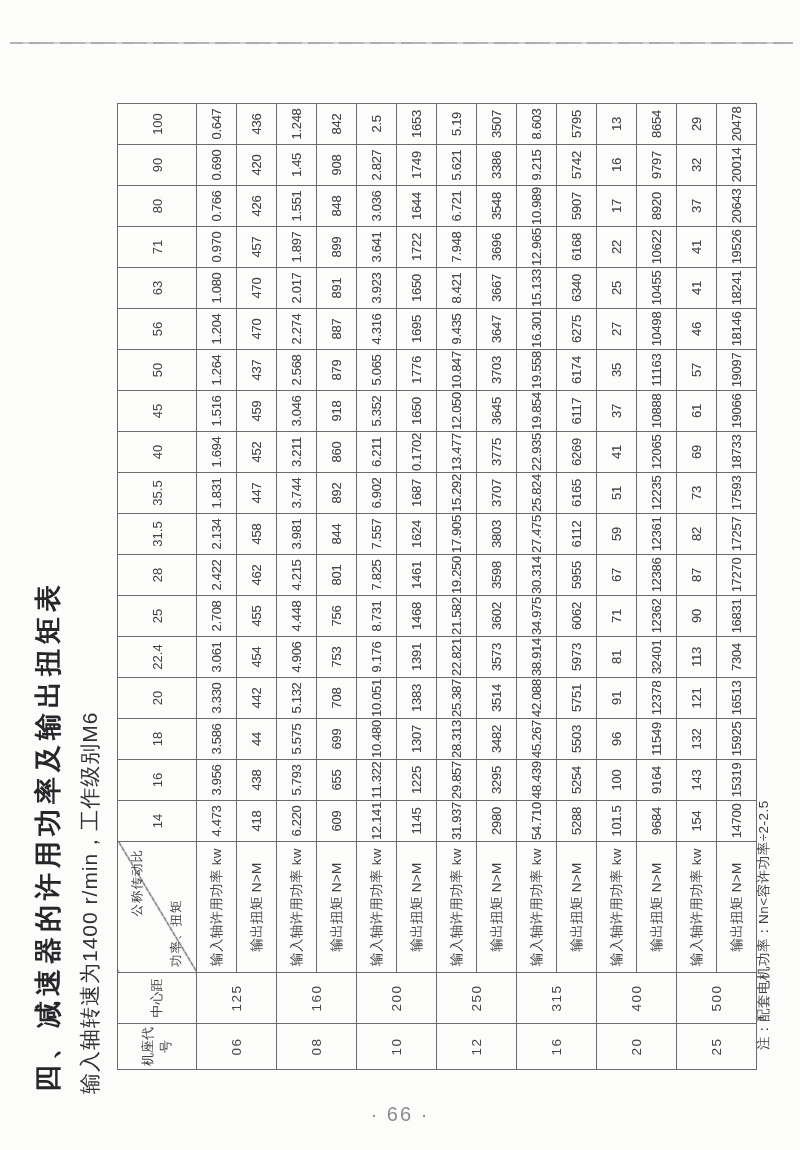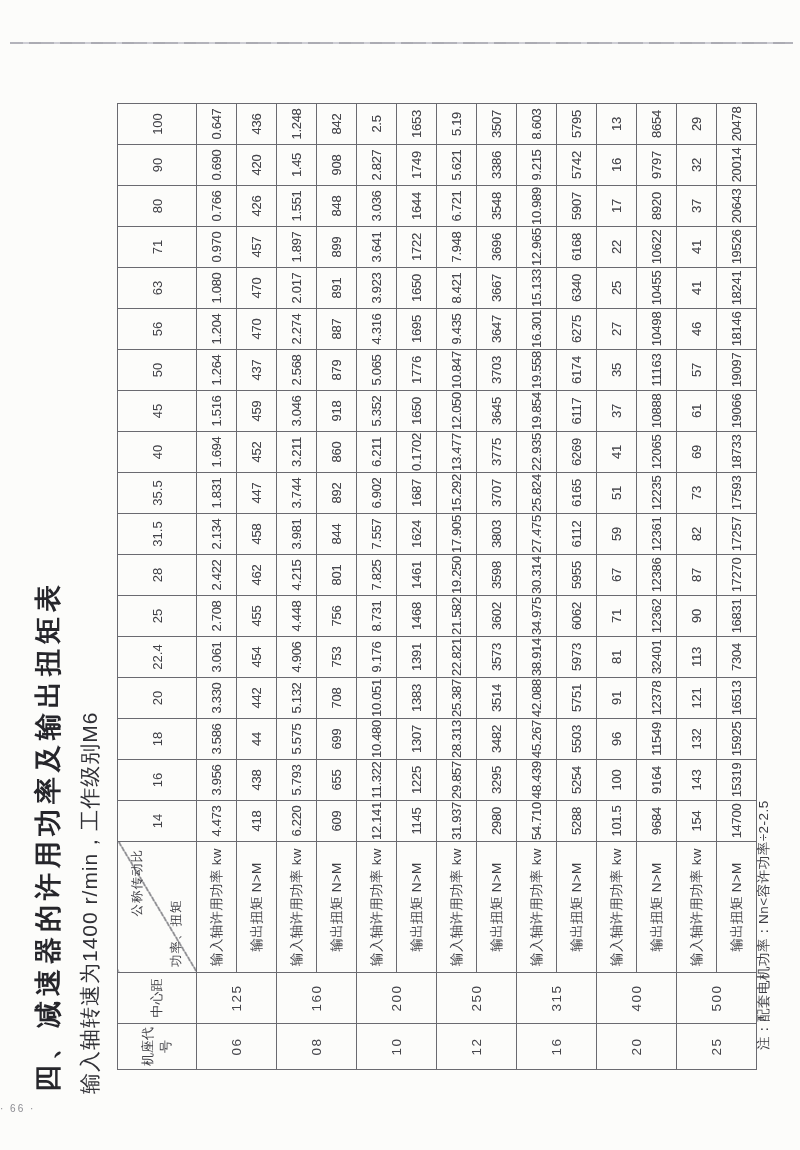--- a/index.html
+++ b/index.html
@@ -53,22 +53,22 @@
   .dbot { position:absolute; bottom:11px; left:5px; font-size:12.5px; letter-spacing:1px; }
   td.code, td.cdist { font-size:13.5px; letter-spacing:1.5px; color:#45454b; }
   td.rowlabel { font-size:13.5px; letter-spacing:0.3px; }
   td.val { font-size:13px; letter-spacing:-0.3px; color:#47474d;
            text-shadow:0 0 0.5px rgba(40,40,46,.4); }
   .note {
     position:absolute; top:755px; left:100px;
     font-size:13.5px; letter-spacing:0.5px; color:#3b3b41; white-space:nowrap;
   }
   .page-number {
-    position:absolute; top:1103px; left:0; width:800px; text-align:left;
-    font-size:10px; color:#8b8b91; letter-spacing:2px;
+    position:absolute; top:1103px; left:0; width:800px; text-align:center;
+    font-size:20px; color:#8b8b91; letter-spacing:2px;
   }
 </style>
 </head>
 <body>
 
 <div class="page">
   <div class="scan-line"></div>
 
   <div class="landscape">
     <h1 class="title">四、减速器的许用功率及输出扭矩表</h1>

